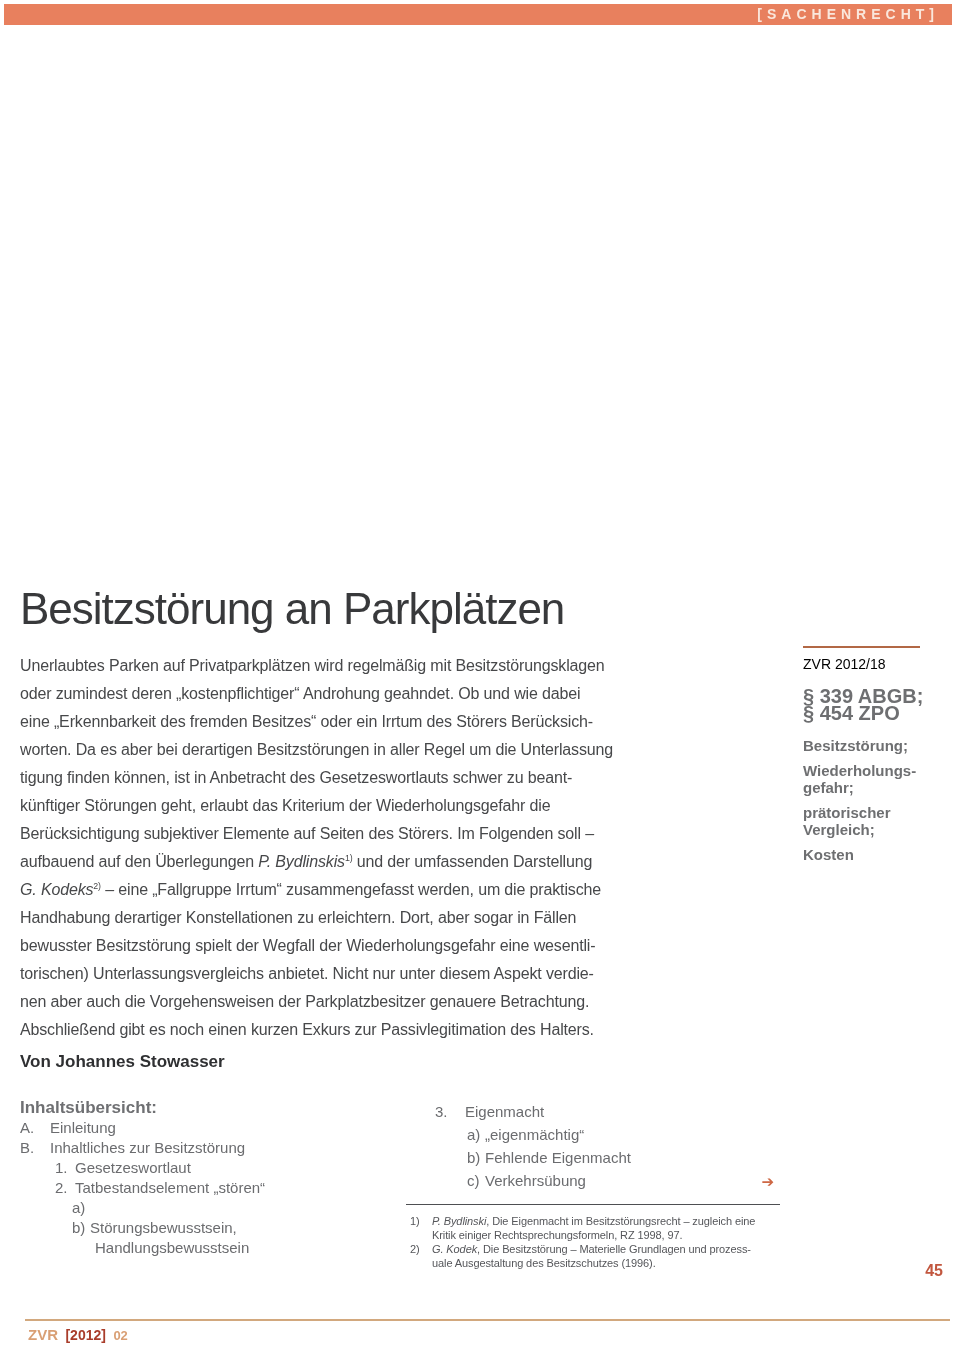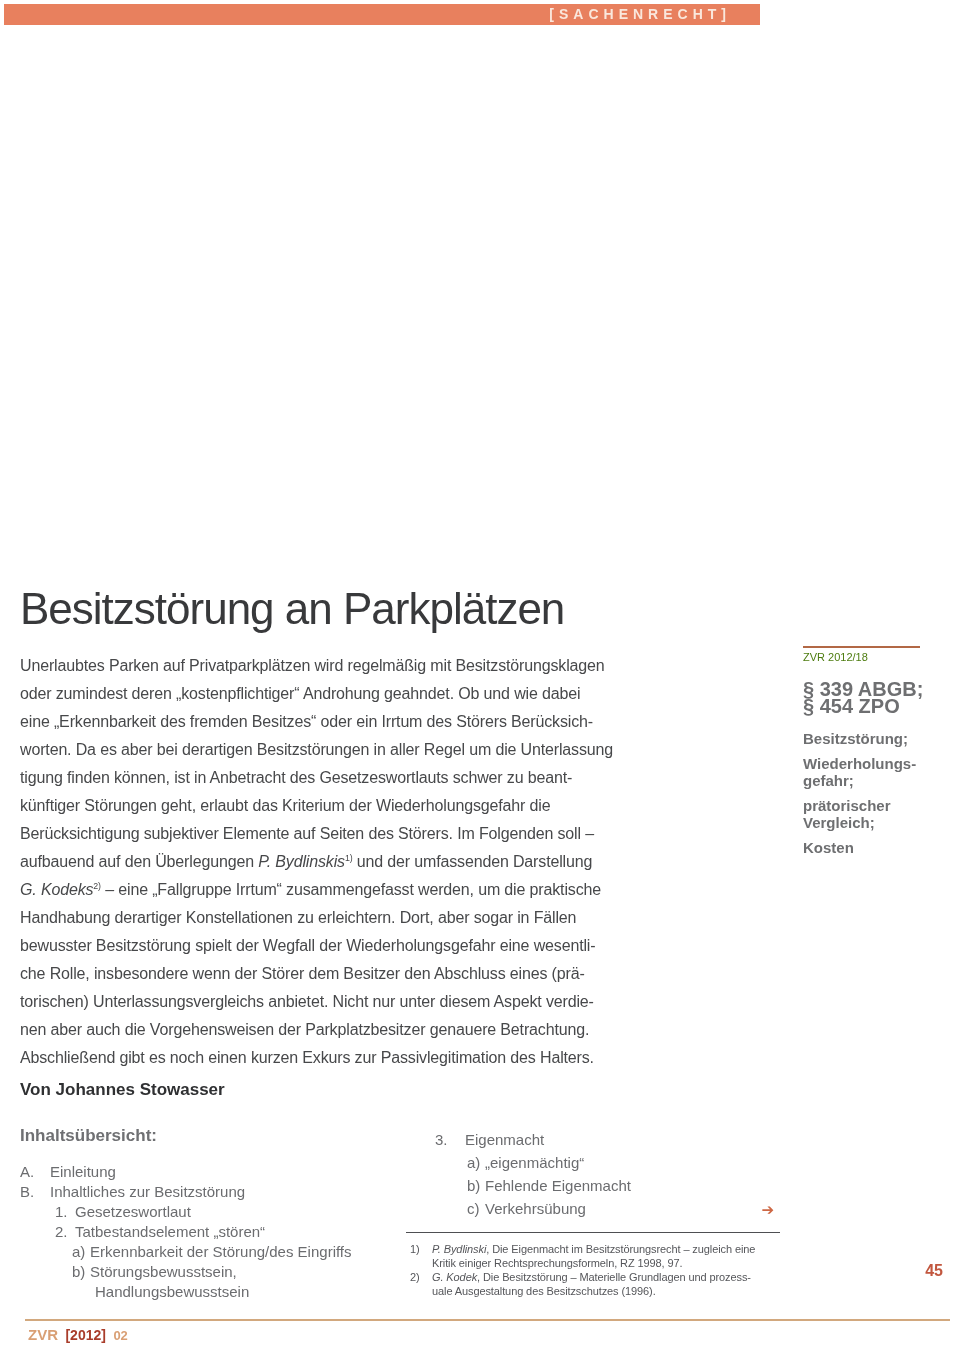--- a/index.html
+++ b/index.html
@@ -3,40 +3,40 @@
 <meta charset="utf-8">
 <style>
   html,body{margin:0;padding:0;}
   body{
     width:960px;height:1349px;position:relative;background:#ffffff;overflow:hidden;
     font-family:"Liberation Sans","DejaVu Sans",sans-serif;
     -webkit-font-smoothing:antialiased;
   }
   
   .header-bar{
-    position:absolute;left:4px;top:4px;width:756px;height:21px;background:#E8805E;
-    display:flex;justify-content:flex-end;align-items:center;box-sizing:border-box;padding-right:29px;
+    position:absolute;left:4px;top:4px;width:948px;height:21px;background:#E8805E;
+    display:flex;justify-content:flex-end;align-items:center;box-sizing:border-box;padding-right:13px;
   }
   .header-bar .section-label{
     color:#FAE7DC;font-size:14px;font-weight:bold;letter-spacing:5px;line-height:21px;
   }
   
   .main{position:absolute;left:20px;top:584px;width:788px;}
   .article-title{
     margin:0;font-size:44px;font-weight:400;color:#38393B;letter-spacing:-1px;line-height:50px;
   }
   .lead{margin-top:18px;color:#47484A;font-size:16px;letter-spacing:-0.15px;}
   .lead-line{height:28px;line-height:28px;white-space:nowrap;}
   .lead sup{font-size:0.55em;vertical-align:super;line-height:0;}
   .byline{margin-top:8px;font-size:17px;font-weight:bold;color:#2F3032;line-height:20px;}
   
   .overview{margin-top:26px;display:flex;}
   .ov-left{width:386px;}
   .right-col{width:374px;}
-  .ov-heading{font-size:17px;font-weight:bold;color:#6F7073;line-height:20px;margin-bottom:16px;}
+  .ov-heading{font-size:17px;font-weight:bold;color:#6F7073;line-height:20px;}
   .ov-items{color:#6B6C6F;font-size:15px;}
   .ov-row{display:flex;position:relative;line-height:20px;}
   .ov-right-items .ov-row{line-height:23px;}
   .ov-label{flex:0 0 auto;}
   .ov-left-items .lvl0 .ov-label{width:30px;}
   .ov-left-items .lvl1{margin-left:35px;} .ov-left-items .lvl1 .ov-label{width:20px;}
   .ov-left-items .lvl2{margin-left:52px;} .ov-left-items .lvl2 .ov-label{width:18px;}
   .ov-right-items{padding-top:2px;padding-left:29px;}
   .ov-right-items .lvl1{margin-left:0;} .ov-right-items .lvl1 .ov-label{width:30px;}
   .ov-right-items .lvl2{margin-left:32px;} .ov-right-items .lvl2 .ov-label{width:18px;}
@@ -45,21 +45,21 @@
   
   .fn-sep{margin-top:12px;width:374px;height:1px;background:#4E4F52;}
   .footnotes{padding-top:9px;padding-left:4px;color:#55565A;font-size:11px;letter-spacing:-0.1px;}
   .fn-row{display:flex;}
   .fn-marker{flex:0 0 22px;line-height:14px;}
   .fn-body{flex:1;}
   .fn-line{height:14px;line-height:14px;white-space:nowrap;}
   
   .sidebar{position:absolute;left:803px;top:646px;width:140px;}
   .sidebar-rule{width:117px;height:2px;background:#B26845;}
-  .doc-number{color:#4d7c0f;font-size:11px;line-height:18px;}
+  .doc-number{margin-top:7px;color:#000000;font-size:14px;line-height:18px;}
   .statutes{margin-top:15px;color:#6E6F71;font-size:20px;font-weight:bold;line-height:17px;}
   .keywords{margin-top:15px;color:#6E6F71;font-size:15px;font-weight:bold;}
   .kw-group{margin-bottom:7px;}
   .kw-line{line-height:17.5px;}
   
   .footer-rule{position:absolute;left:25px;top:1319px;width:925px;height:2px;background:#D2A87E;}
   .footer-left{position:absolute;left:28px;top:1326px;font-weight:bold;white-space:nowrap;}
   .footer-journal{color:#D99F74;font-size:15px;}
   .footer-year{color:#A93D2B;font-size:14px;margin:0 3px;}
   .footer-issue{color:#D99F74;font-size:13px;}
@@ -83,21 +83,20 @@
       <div class="lead-line"><span>oder zumindest deren „kostenpflichtiger“ Androhung geahndet. Ob und wie dabei</span></div>
       <div class="lead-line"><span>eine „Erkennbarkeit des fremden Besitzes“ oder ein Irrtum des Störers Berücksich-</span></div>
       <div class="lead-line"><span>worten. Da es aber bei derartigen Besitzstörungen in aller Regel um die Unterlassung</span></div>
       <div class="lead-line"><span>tigung finden können, ist in Anbetracht des Gesetzeswortlauts schwer zu beant-</span></div>
       <div class="lead-line"><span>künftiger Störungen geht, erlaubt das Kriterium der Wiederholungsgefahr die</span></div>
       <div class="lead-line"><span>Berücksichtigung subjektiver Elemente auf Seiten des Störers. Im Folgenden soll –</span></div>
       <div class="lead-line"><span>aufbauend auf den Überlegungen </span><span style="font-style: italic;">P. Bydlinskis</span><sup>1)</sup><span> und der umfassenden Darstellung</span></div>
       <div class="lead-line"><span style="font-style: italic;">G. Kodeks</span><sup>2)</sup><span> – eine „Fallgruppe Irrtum“ zusammengefasst werden, um die praktische</span></div>
       <div class="lead-line"><span>Handhabung derartiger Konstellationen zu erleichtern. Dort, aber sogar in Fällen</span></div>
       <div class="lead-line"><span>bewusster Besitzstörung spielt der Wegfall der Wiederholungsgefahr eine wesentli-</span></div>
-      <div class="lead-line"><span>che Rolle, insbesondere wenn der Störer dem Besitzer den Abschluss eines (prä-</span></div>
       <div class="lead-line"><span>torischen) Unterlassungsvergleichs anbietet. Nicht nur unter diesem Aspekt verdie-</span></div>
       <div class="lead-line"><span>nen aber auch die Vorgehensweisen der Parkplatzbesitzer genauere Betrachtung.</span></div>
       <div class="lead-line"><span>Abschließend gibt es noch einen kurzen Exkurs zur Passivlegitimation des Halters.</span></div>
     </div>
   <div class="byline">Von Johannes Stowasser</div>
 
   <div class="overview">
     <div class="ov-left">
       <div class="ov-heading">Inhaltsübersicht:</div>
       <div class="ov-items ov-left-items">
@@ -120,23 +119,20 @@
             </div>
           </div>
           <div class="ov-row lvl1">
             <span class="ov-label">2.</span>
             <div class="ov-body">
               <div>Tatbestandselement „stören“</div>
             </div>
           </div>
           <div class="ov-row lvl2">
             <span class="ov-label">a)</span>
-            <div class="ov-body">
-              <div>Erkennbarkeit der Störung/des Eingriffs</div>
-            </div>
           </div>
           <div class="ov-row lvl2">
             <span class="ov-label">b)</span>
             <div class="ov-body">
               <div>Störungsbewusstsein,</div>
               <div class="ov-cont">Handlungsbewusstsein</div>
             </div>
           </div>
         </div>
     </div>

